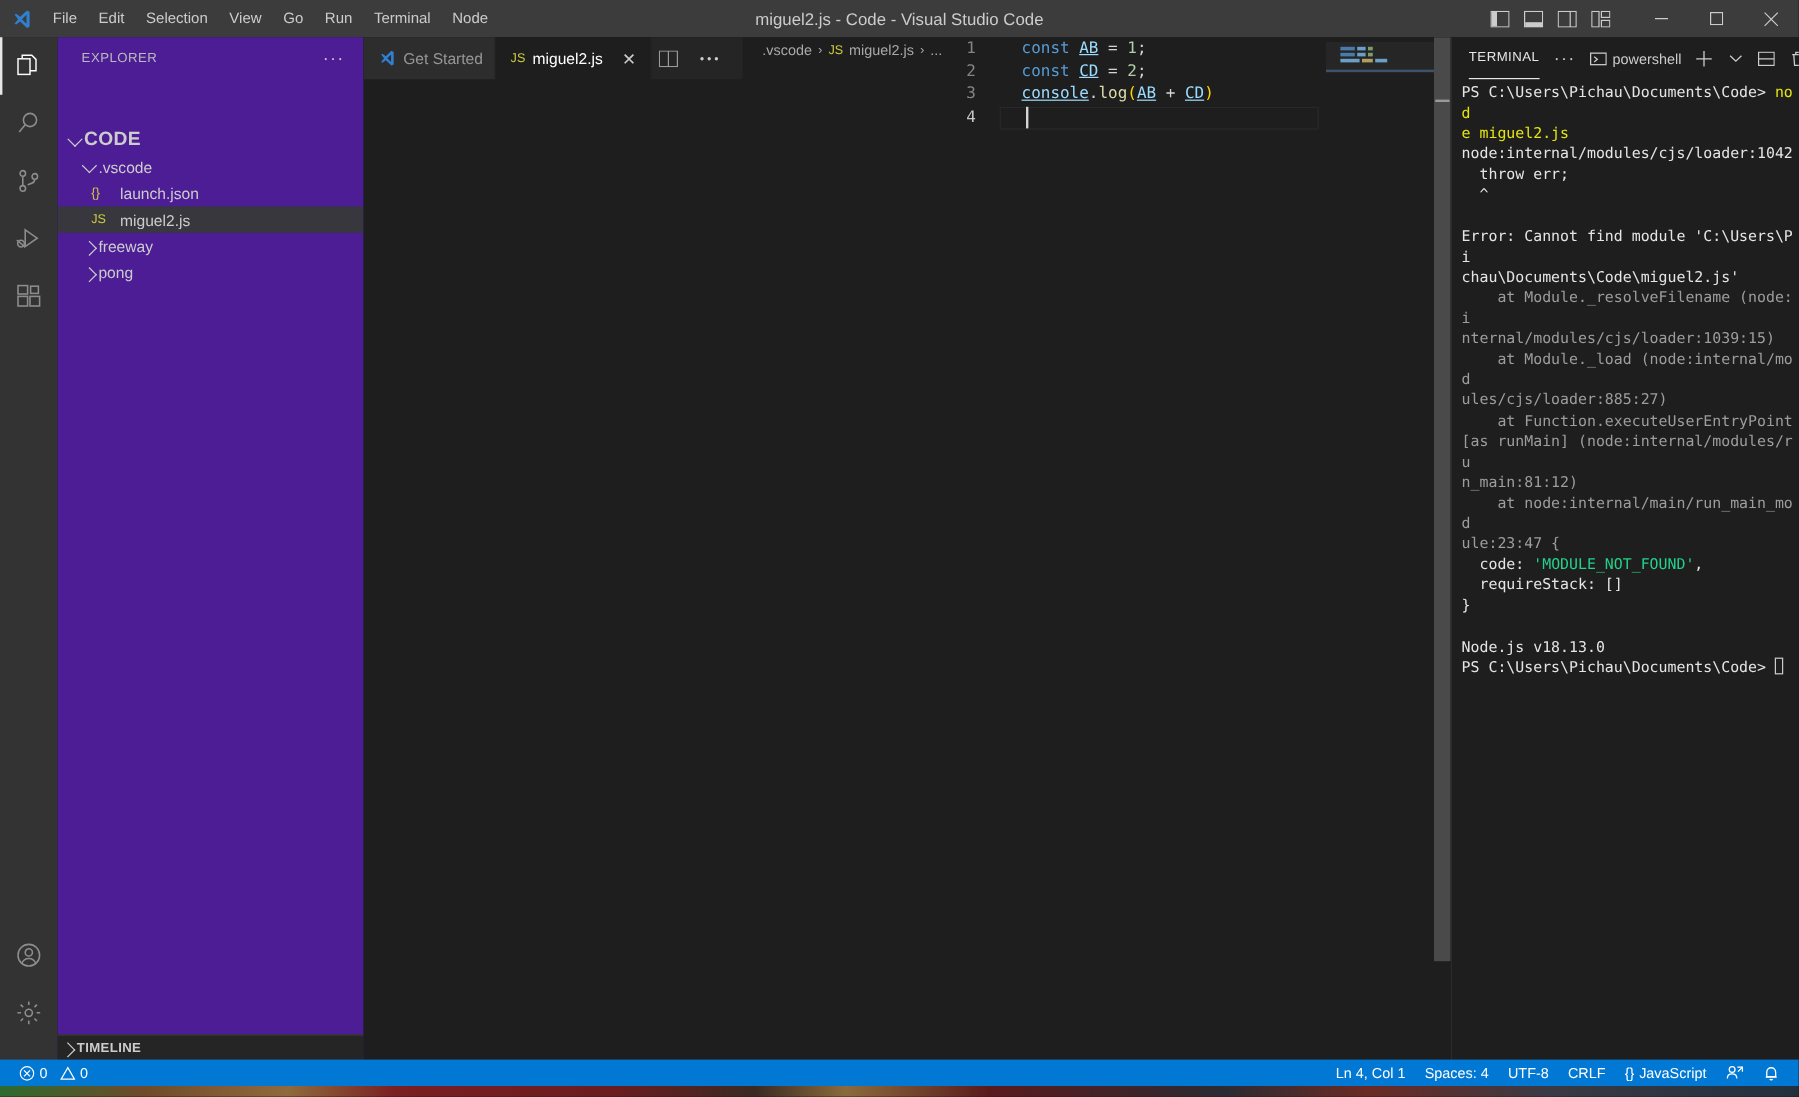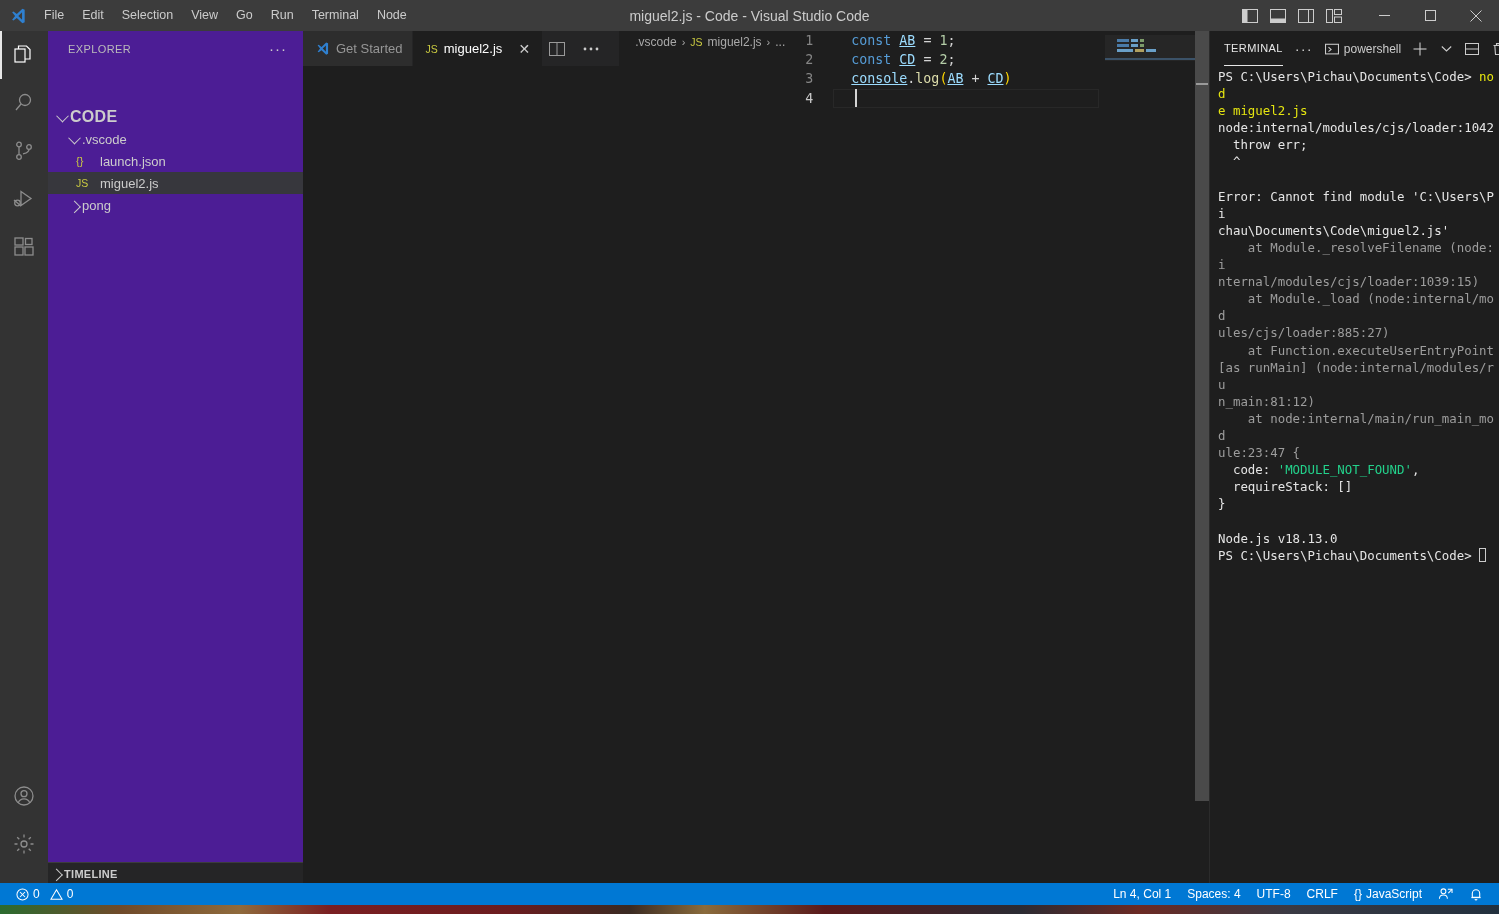--- a/index.html
+++ b/index.html
@@ -346,20 +346,26 @@
     <div class="row" style="padding-left:28px">
       <span class="ftype json">{}</span>
       <span class="lbl" style="margin-left:6px">launch.json</span>
     </div>
 
     <div class="row selected" style="padding-left:28px">
       <span class="ftype js">JS</span>
       <span class="lbl" style="margin-left:6px">miguel2.js</span>
     </div>
 
+    <div class="row" style="padding-left:18px">
+      <span class="chev">
+          <span class="twisty right"></span>
+        </span>
+      <span class="lbl">freeway</span>
+    </div>
 
     <div class="row" style="padding-left:18px">
       <span class="chev">
           <span class="twisty right"></span>
         </span>
       <span class="lbl">pong</span>
     </div>
 
   </div>
   <div class="sb-section">

